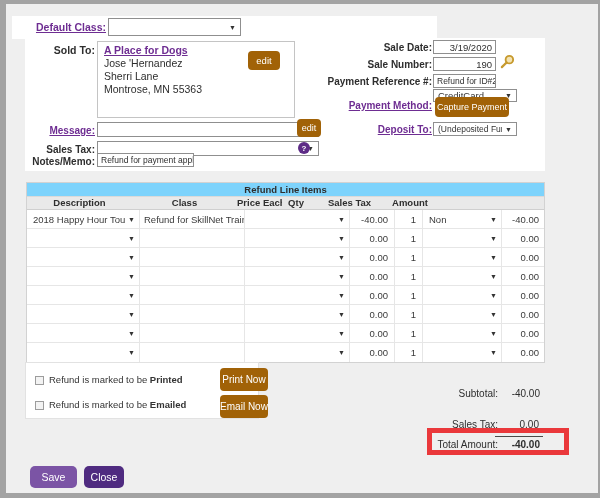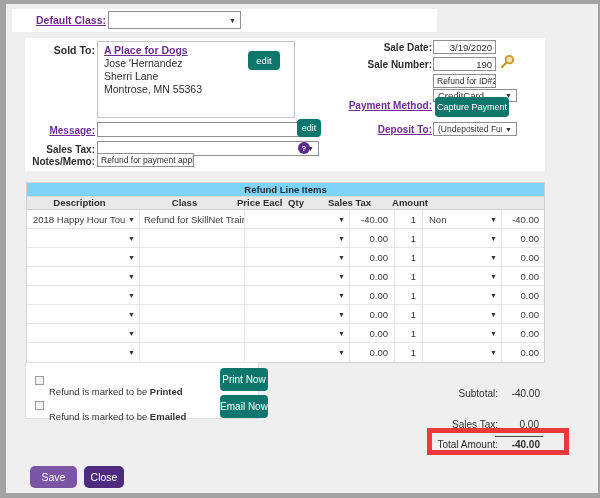--- a/index.html
+++ b/index.html
@@ -18,26 +18,26 @@
     padding:0 4px; font-size:9.5px; color:#333; overflow:hidden; white-space:nowrap;
   }
   .arr { font-size:7px; color:#333; margin-left:3px; flex:none; }
   .inp {
     position:absolute; background:#fff; border:1px solid #8f8f8f;
     display:flex; align-items:center; padding:0 3px; font-size:9.5px;
     overflow:hidden; white-space:nowrap;
   }
   .inp.right { justify-content:flex-end; }
   .btn {
-    position:absolute; background:#0f766e; color:#fff; border:none; border-radius:4px;
+    position:absolute; background:#a16207; color:#fff; border:none; border-radius:4px;
     display:flex; align-items:center; justify-content:center; font-family:inherit;
     cursor:pointer; white-space:nowrap;
   }
   
-  .topbar { left:12px; top:9px; width:425px; height:23px; }
+  .topbar { left:12px; top:16px; width:425px; height:23px; }
   .topbar .lbl { position:absolute; left:14px; top:5px; width:80px; text-align:right; font-size:10.5px; }
   .topbar .sel { left:96px; top:2px; width:133px; height:18px; }
   
   .form { left:25px; top:38px; width:520px; height:133px; }
   .soldto-lbl { position:absolute; left:16px; top:6px; width:54px; text-align:right; font-size:10.5px; }
   .soldto-box { position:absolute; left:72px; top:3px; width:198px; height:77px; border:1px solid #c4c4c4; padding:2px 6px; font-size:10.5px; line-height:13px; }
   .soldto-box a { font-size:10.5px; }
   .soldto-edit { left:150px; top:9px; width:32px; height:19px; font-size:9.5px; }
   .rlabel { position:absolute; left:180px; width:227px; text-align:right; font-size:10px; }
   .rinput { left:408px; width:63px; height:14px; }
@@ -61,21 +61,21 @@
   .c2 { width:105px; padding-left:4px; }
   .c3 { width:105px; padding:0 4px; justify-content:flex-end; }
   .c4 { width:45px; padding-right:6px; justify-content:flex-end; }
   .c5 { width:28px; padding-right:6px; justify-content:flex-end; }
   .c6 { width:79px; padding:0 4px 0 6px; justify-content:space-between; }
   .c7 { width:42px; padding-right:5px; justify-content:flex-end; }
   .sv { overflow:hidden; white-space:nowrap; }
   
   .pe { left:25px; top:362px; width:234px; height:57px; border:1px solid #e2e2e2; }
   .cb { position:absolute; width:9px; height:9px; border:1px solid #9c9c9c; background:#f3f3f3; cursor:pointer; }
-  .cb-lbl { position:absolute; font-size:9.5px; color:#333;margin-top:12px; }
+  .cb-lbl { position:absolute; font-size:9.5px; color:#333; }
   .pe .btn { width:48px; height:23px; font-size:10px; left:171px;margin-left:23px; }
   
   .t-lbl { position:absolute; text-align:right; font-size:10px; font-weight:normal; }
   .t-val { position:absolute; text-align:right; font-size:10px; }
   .sumline { position:absolute; left:495px; top:436px; width:48px; border-top:1px solid #4a4a4a; }
   .redbox { position:absolute; left:427px; top:428px; width:142px; height:27px; border:5px solid #ea383b; pointer-events:none; }
   
   .save { left:30px; top:466px; width:47px; height:22px; background:#7b54a5; border-radius:5px; font-size:10.5px; }
   .close { left:84px; top:466px; width:40px; height:22px; background:#4f2b80; border-radius:5px; font-size:10.5px; }
   .mag { position:absolute; left:475px; top:16px; width:15px; height:15px; cursor:pointer; }
@@ -106,20 +106,21 @@
     <span class="rlabel blabel" style="top:4px;">Sale Date:</span>
     <div class="inp right rinput" style="top:2px;padding-left:41px;">3/19/2020</div>
 
     <span class="rlabel blabel" style="top:21px;text-align:right;">Sale Number:</span>
     <div class="inp right rinput" style="top:19px;">190</div>
     <svg class="mag" viewBox="0 0 16 16">
       <circle cx="10" cy="6" r="4" fill="#f4e3b2" stroke="#c79a2e" stroke-width="2"></circle>
       <line x1="7" y1="9" x2="2" y2="14" stroke="#c79a2e" stroke-width="2.4" stroke-linecap="round"></line>
     </svg>
 
+    <span class="rlabel blabel" style="top:38px;">Payment Reference #:</span>
     <div class="inp rinput" style="top:36px; font-size:8.5px;">Refund for ID#24</div>
 
     <div class="sel" style="left:408px; top:51px; width:84px; height:13px;">
       <span class="sv">CreditCard</span>
       <span class="arr">▼</span>
     </div>
     <span class="rlabel plink" style="top:62px;">Payment Method:</span>
     <button class="btn" style="left:410px; top:59px; width:74px; height:20px; font-size:9px;">Capture Payment</button>
 
     <span class="rlabel plink" style="top:86px;">Deposit To:</span>

